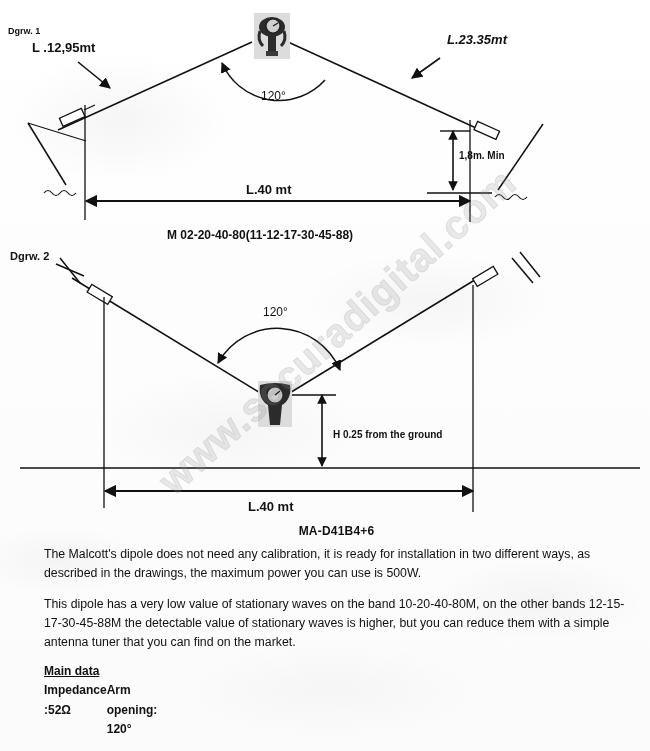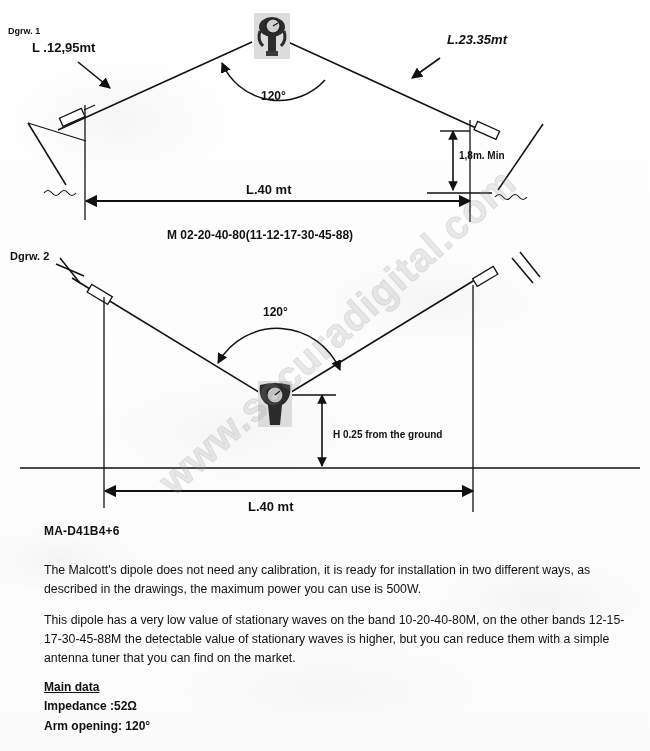--- a/index.html
+++ b/index.html
@@ -25,31 +25,31 @@
       linear-gradient(180deg,#ffffff 0%,#fdfdfd 40%,#fbfbfb 100%);
     pointer-events:none;
   }
   #svgroot{position:absolute;left:0;top:0;width:650px;height:751px;}
 
   
   .lbl{position:absolute;white-space:nowrap;color:#111;}
   .lbl-dgrw{font-size:9px;font-weight:600;}
   .lbl-dgrw2{font-size:11px;font-weight:600;}
   .lbl-len{font-size:13px;font-weight:600;}
-  .lbl-ang{font-size:12px;font-weight:700;}
+  .lbl-ang{font-size:12px;font-weight:400;}
   .lbl-sm{font-size:10px;font-weight:600;}
   .lbl-band{font-size:12px;font-weight:700;}
 
   
   #textblock{position:absolute;left:44px;top:524px;width:585px;}
-  .model{font-size:12px;font-weight:700;letter-spacing:.2px;margin-bottom:23px;}
+  .model{font-size:12px;font-weight:700;letter-spacing:.2px;margin-bottom:7px;text-align:center;}
   .para{font-size:12.3px;line-height:1.55;margin:0 0 12px 0;font-weight:500;}
   .maindata-title{font-size:12px;font-weight:700;text-decoration:underline;margin:4px 0 3px 0;}
   .specs{display:flex;gap:26px;font-size:12px;font-weight:600;line-height:1.62;}
-  .spec-col{display:flex;flex-direction:column;}
+  .spec-col{display:flex;flex-direction:row;}
   .spec-col.left{width:118px;}
 
   
   #watermark{
     position:absolute;left:150px;top:470px;
     transform:rotate(-42deg);transform-origin:0 0;
     font-size:40px;font-weight:700;
     color:rgba(150,150,150,.20);
     letter-spacing:1px;white-space:nowrap;
     -webkit-text-stroke:1px rgba(120,120,120,.16);

